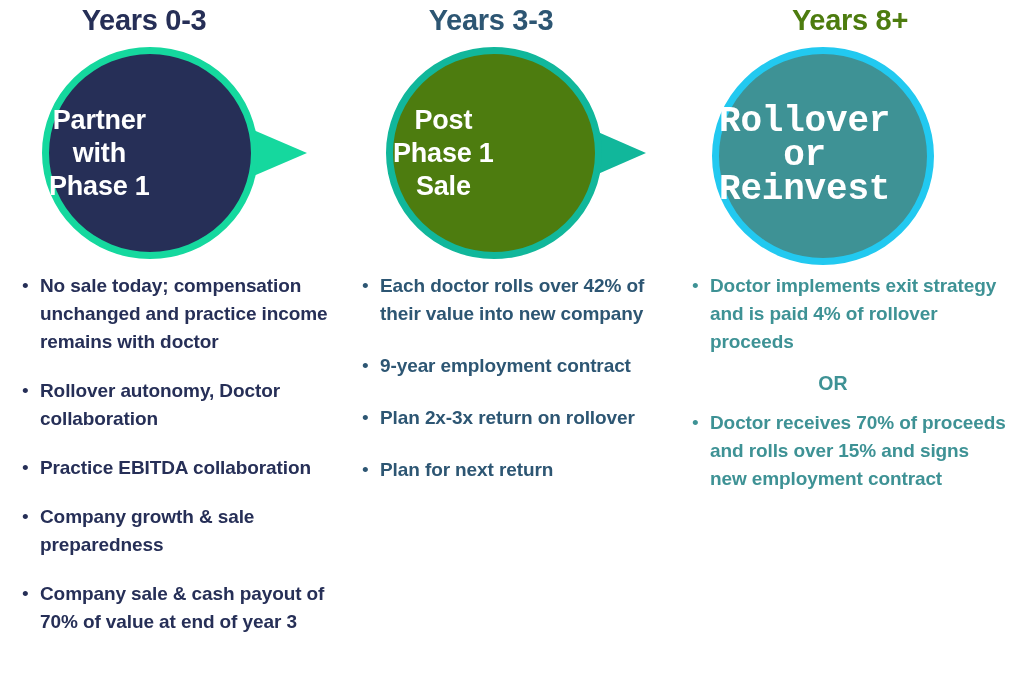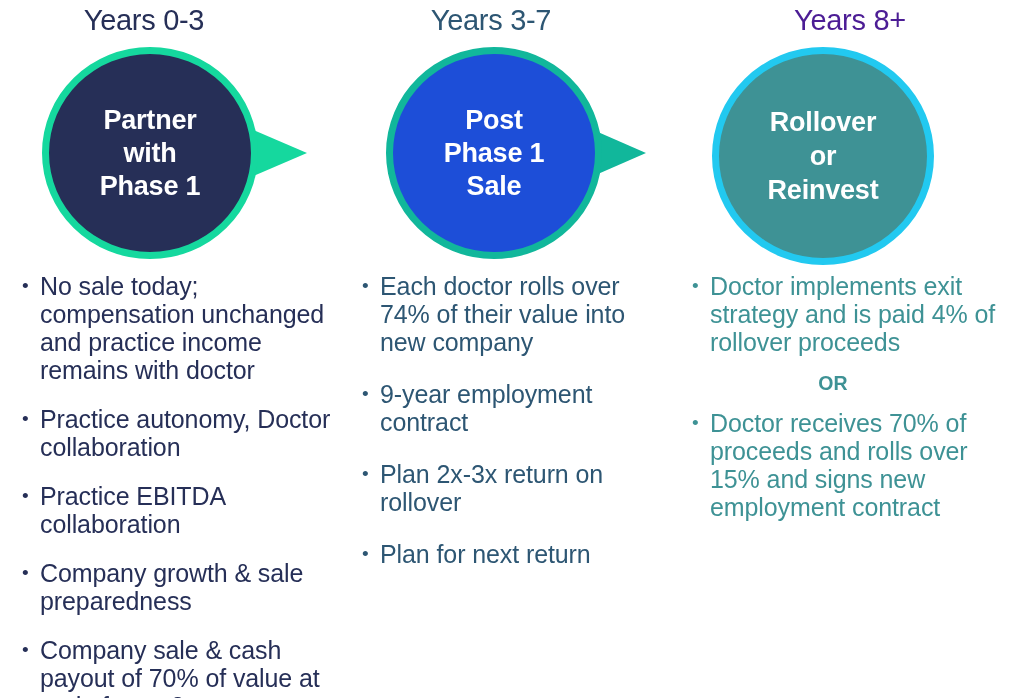--- a/index.html
+++ b/index.html
@@ -31,28 +31,28 @@
   .col-2 { left: 350px; width: 340px; }
   .col-3 { left: 690px; width: 334px; }
 
   
   .heading {
     position: absolute;
     top: 3px;
     width: 100%;
     text-align: center;
     font-size: 29px;
-    font-weight: normal;
+    font-weight: bold;
     letter-spacing: -0.3px;
     line-height: 34px;
     white-space: nowrap;
   }
   .col-1 .heading { color: #262F57; padding-right: 62px; }
   .col-2 .heading { color: #2D5673; padding-right: 58px; }
-  .col-3 .heading { color: #4c1d95; padding-right: 14px; }
+  .col-3 .heading { color: #4d7c0f; padding-right: 14px; }
 
   
   .badge {
     position: absolute;
     top: 47px;
   }
   .col-1 .badge { left: 42px; }
   .col-2 .badge { left: 36px; }
   .col-3 .badge { left: 22px; }
 
@@ -76,41 +76,41 @@
   }
 
   .circle {
     position: relative;
     width: 216px;
     height: 212px;
     border-radius: 50%;
     z-index: 2;
     display: flex;
     align-items: center;
-    justify-content: center;
+    justify-content: flex-start;
   }
   .col-1 .circle { background: #262F57; border: 7px solid #15D89E; }
-  .col-2 .circle { background: #1d4ed8; border: 7px solid #11B79B; }
+  .col-2 .circle { background: #4d7c0f; border: 7px solid #11B79B; }
   .col-3 .circle {
     background: #3E9295;
     border: 7px solid #22C9F0;
     width: 222px;
     height: 218px;
   }
 
   .circle-label {
     color: #ffffff;
     font-size: 27px;
     font-weight: bold;
     line-height: 33px;
     text-align: center;
     letter-spacing: -0.2px;
     white-space: pre-line;
   }
-  .col-3 .circle-label { font-size: 27px; line-height: 34px; }
+  .col-3 .circle-label { font-size: 36px; line-height: 34px; font-family: Liberation Mono, monospace; }
 
   
   .bullets {
     position: absolute;
     width: 100%;
   }
   .col-1 .bullets { top: 272px; left: 0; padding: 0 16px 0 22px; }
   .col-2 .bullets { top: 272px; left: 0; padding: 0 14px 0 12px; }
   .col-3 .bullets { top: 272px; left: 0; padding: 0 16px 0 2px; }
 
@@ -121,22 +121,22 @@
   }
   .bullet-dot {
     flex: 0 0 auto;
     width: 18px;
     font-size: 19px;
     line-height: 28px;
     text-align: left;
   }
   .bullet-text {
     flex: 1 1 auto;
-    font-size: 25px;
-    font-weight: normal;
+    font-size: 19px;
+    font-weight: bold;
     line-height: 28px;
     letter-spacing: -0.1px;
   }
 
   .col-1 .bullet-dot, .col-1 .bullet-text { color: #262F57; }
   .col-2 .bullet-dot, .col-2 .bullet-text { color: #2D5673; }
   .col-3 .bullet-dot, .col-3 .bullet-text { color: #3E9295; }
 
   .col-1 .bullet { margin-bottom: 21px; }
   .col-2 .bullet { margin-bottom: 24px; }
@@ -168,53 +168,53 @@
       </div>
     </div>
 
     <div class="bullets">
       <div class="bullet">
         <span class="bullet-dot">•</span>
         <span class="bullet-text">No sale today; compensation unchanged and practice income remains with doctor</span>
       </div>
       <div class="bullet">
         <span class="bullet-dot">•</span>
-        <span class="bullet-text">Practice autonomy, Doctor collaboration</span>
+        <span class="bullet-text">Rollover autonomy, Doctor collaboration</span>
       </div>
       <div class="bullet">
         <span class="bullet-dot">•</span>
         <span class="bullet-text">Practice EBITDA collaboration</span>
       </div>
       <div class="bullet">
         <span class="bullet-dot">•</span>
         <span class="bullet-text">Company growth &amp; sale preparedness</span>
       </div>
       <div class="bullet">
         <span class="bullet-dot">•</span>
         <span class="bullet-text">Company sale &amp; cash payout of 70% of value at end of year 3</span>
       </div>
     </div>
   </div>
 
   <div class="column col-2">
-    <div class="heading">Years 3-7</div>
+    <div class="heading">Years 3-3</div>
 
     <div class="badge">
       <div class="arrow"></div>
       <div class="circle">
         <div class="circle-label">Post
 Phase 1
 Sale</div>
       </div>
     </div>
 
     <div class="bullets">
       <div class="bullet">
         <span class="bullet-dot">•</span>
-        <span class="bullet-text">Each doctor rolls over 74% of their value into new company</span>
+        <span class="bullet-text">Each doctor rolls over 42% of their value into new company</span>
       </div>
       <div class="bullet">
         <span class="bullet-dot">•</span>
         <span class="bullet-text">9-year employment contract</span>
       </div>
       <div class="bullet">
         <span class="bullet-dot">•</span>
         <span class="bullet-text">Plan 2x-3x return on rollover</span>
       </div>
       <div class="bullet">

